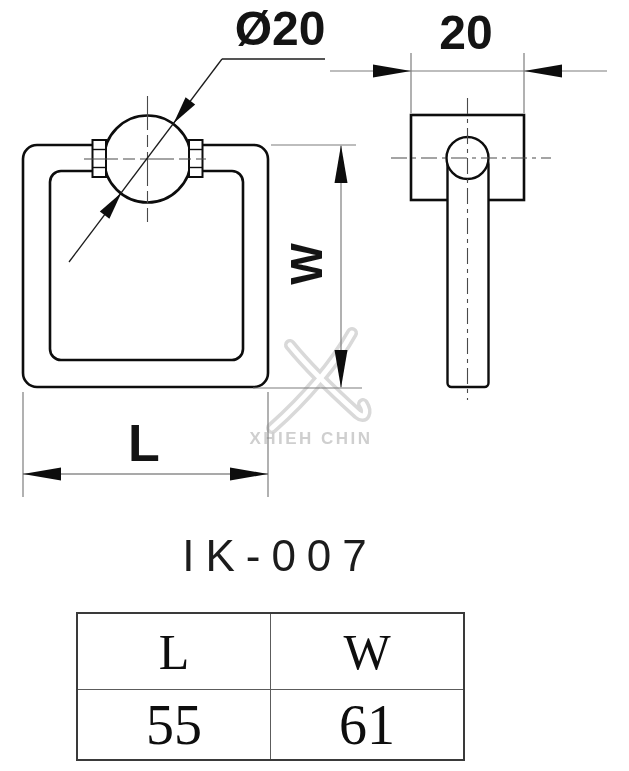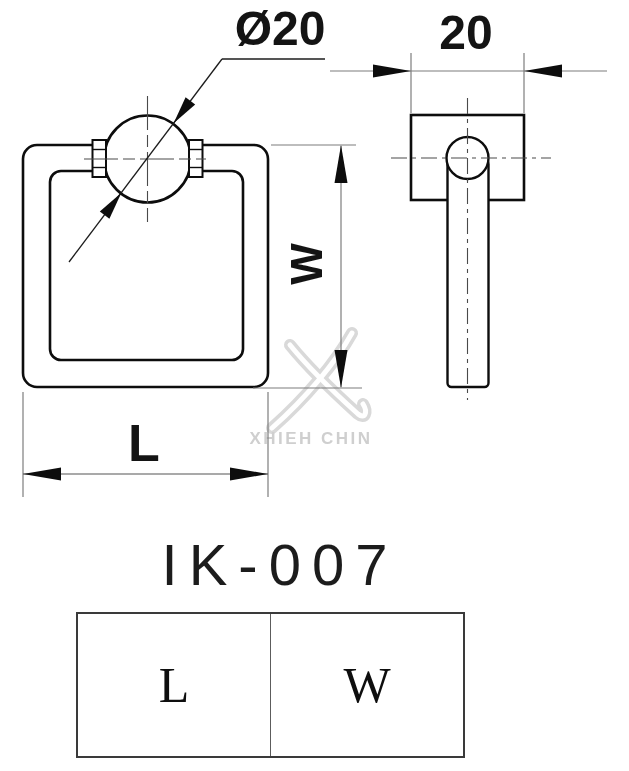--- a/index.html
+++ b/index.html
@@ -5,21 +5,21 @@
   html,body{margin:0;padding:0;}
   body{
     width:629px;height:771px;background:#ffffff;position:relative;
     font-family:"Liberation Sans",sans-serif;overflow:hidden;
   }
   .canvas{position:absolute;left:0;top:0;width:629px;height:771px;}
   svg text{font-family:"Liberation Sans",sans-serif;}
   .dim-label{font-weight:bold;fill:#141414;}
   .model-code{
     position:absolute;left:0;top:531px;width:560px;text-align:center;
-    font-family:"Liberation Sans",sans-serif;font-size:58px;font-weight:400;
+    font-family:"Liberation Sans",sans-serif;font-size:44px;font-weight:400;
     letter-spacing:11px;color:#1c1c1c;
   }
   .spec-table{
     position:absolute;left:76px;top:612px;width:389px;height:146px;
     border-collapse:collapse;table-layout:fixed;
     font-family:"Liberation Serif",serif;color:#0e0e0e;
   }
   .spec-table td{
     border:1px solid #5c5c5c;text-align:center;vertical-align:middle;padding:0;
   }
@@ -113,14 +113,18 @@
 </div>
 
 <div class="model-code">IK-007</div>
 
 <table class="spec-table">
   <tbody>
     <tr class="hdr-row">
       <td>L</td>
       <td>W</td>
     </tr>
+    <tr class="val-row">
+      <td>55</td>
+      <td>61</td>
+    </tr>
   </tbody>
 </table>
 
 </body></html>

